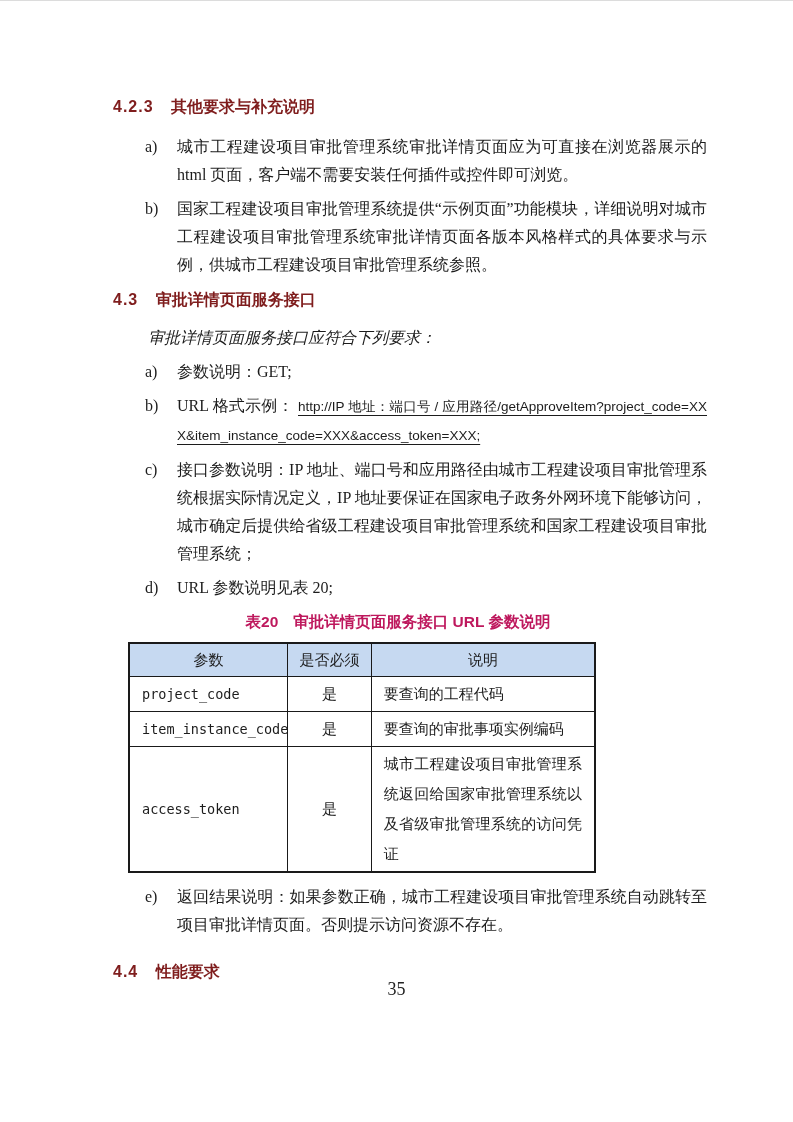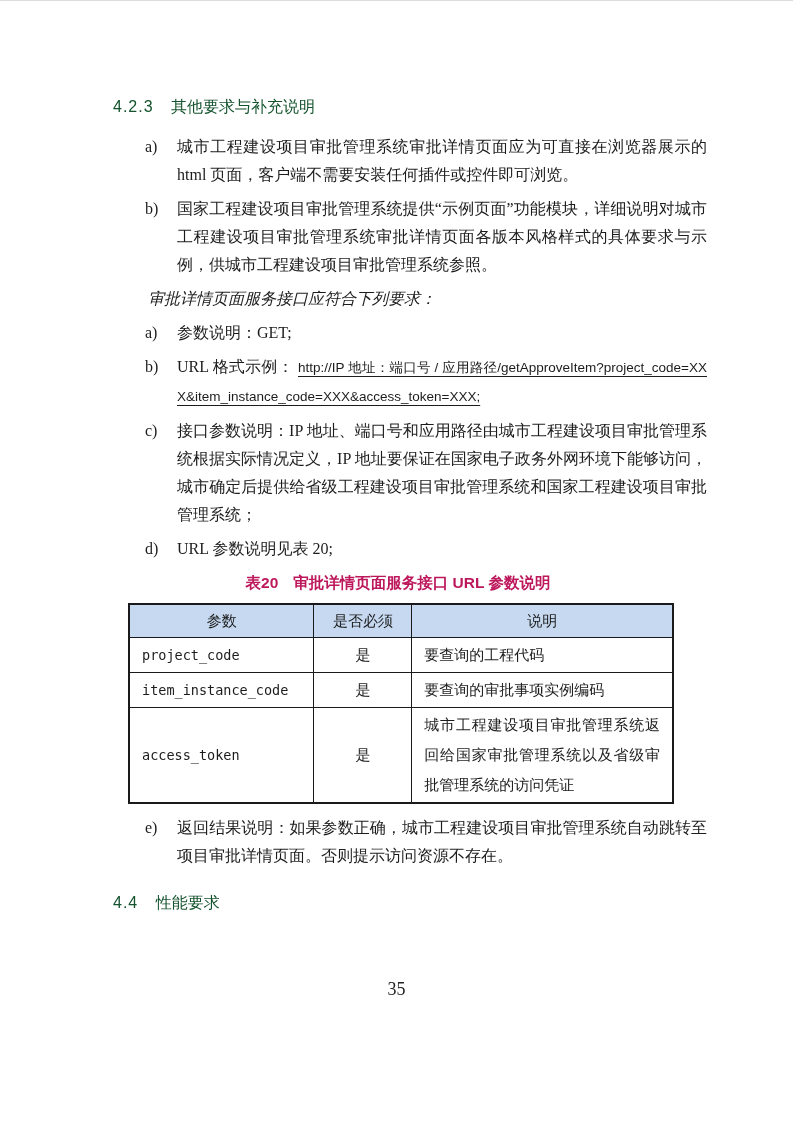--- a/index.html
+++ b/index.html
@@ -15,25 +15,25 @@
     background: #ffffff;
     border-top: 1px solid #dcdcdc;
     padding: 95px 86px 0 89px;
     overflow: hidden;
     color: #1c1c1c;
     font-family: "Liberation Serif", "DejaVu Serif", serif;
     font-size: 16px;
   }
   .h2 {
     font-family: "Liberation Sans", "DejaVu Sans", sans-serif;
-    font-weight: normal;
+    font-weight: bold;
     font-size: 16px;
     line-height: 22px;
     margin: 0 0 15px 24px;
-    color: #14532d;
+    color: #7f1d1d;
   }
   .h2 .h-num { margin-right: 13px; letter-spacing: 1px; }
   .h2.h-43 { margin-top: 10px; margin-bottom: 13px; }
   .h2.h-44 { margin-top: 22px; margin-bottom: 26px; }
 
   .intro {
     margin: 0 0 6px 59px;
     line-height: 28px;
     font-style: italic;
   }
@@ -68,21 +68,21 @@
     font-size: 15.5px;
     line-height: 24px;
     margin: 8px 0 8px 0;
     color: #be185d;
   }
   .tbl-caption .cap-label { margin-right: 15px; }
 
   table.params {
     border-collapse: collapse;
     margin-left: 39px;
-    width: 546px;
+    width: 468px;
     table-layout: fixed;
     border: 2px solid #1a1a1a;
     font-size: 15px;
   }
   table.params th {
     background: #c6d9f1;
     border: 1px solid #1a1a1a;
     font-weight: normal;
     line-height: 24px;
     padding: 4px 6px;
@@ -134,20 +134,24 @@
 
   <div class="li">
     <span class="li-label">a)</span>
     <div class="li-text">城市工程建设项目审批管理系统审批详情页面应为可直接在浏览器展示的 html 页面，客户端不需要安装任何插件或控件即可浏览。</div>
   </div>
   <div class="li">
     <span class="li-label">b)</span>
     <div class="li-text">国家工程建设项目审批管理系统提供“示例页面”功能模块，详细说明对城市工程建设项目审批管理系统审批详情页面各版本风格样式的具体要求与示例，供城市工程建设项目审批管理系统参照。</div>
   </div>
 
+  <h2 class="h2 h-43">
+    <span class="h-num">4.3</span>
+    <span class="h-title">审批详情页面服务接口</span>
+  </h2>
 
   <p class="intro">审批详情页面服务接口应符合下列要求：</p>
 
   <div class="li">
     <span class="li-label">a)</span>
     <div class="li-text">参数说明：GET;</div>
   </div>
 
   <div class="li">
     <span class="li-label">b)</span>

